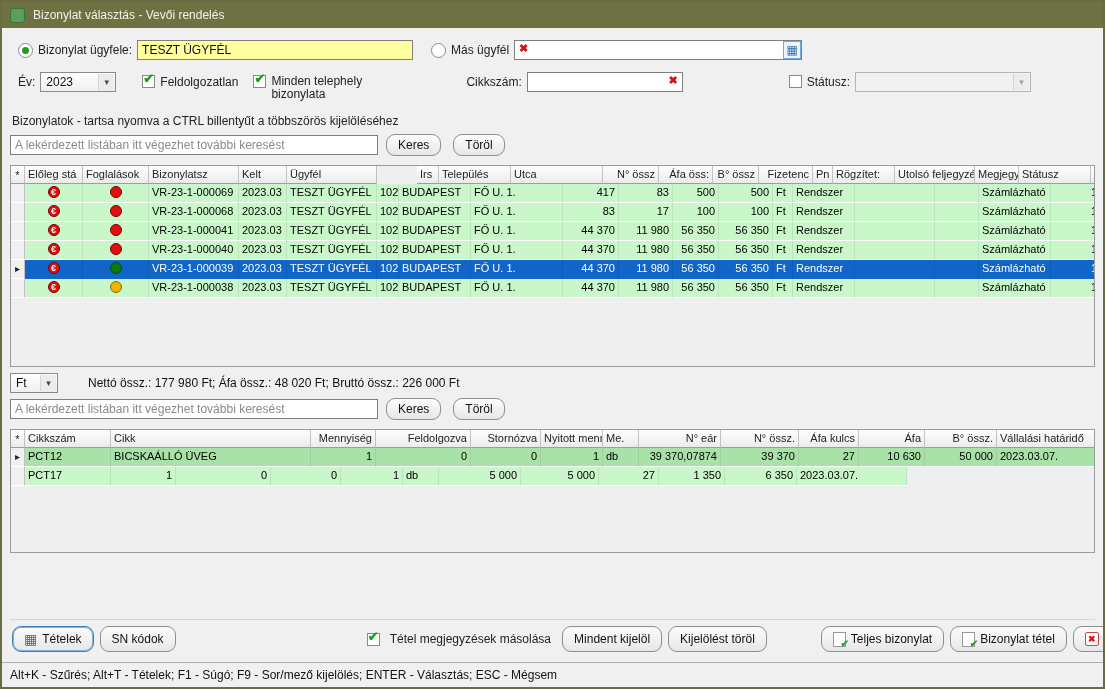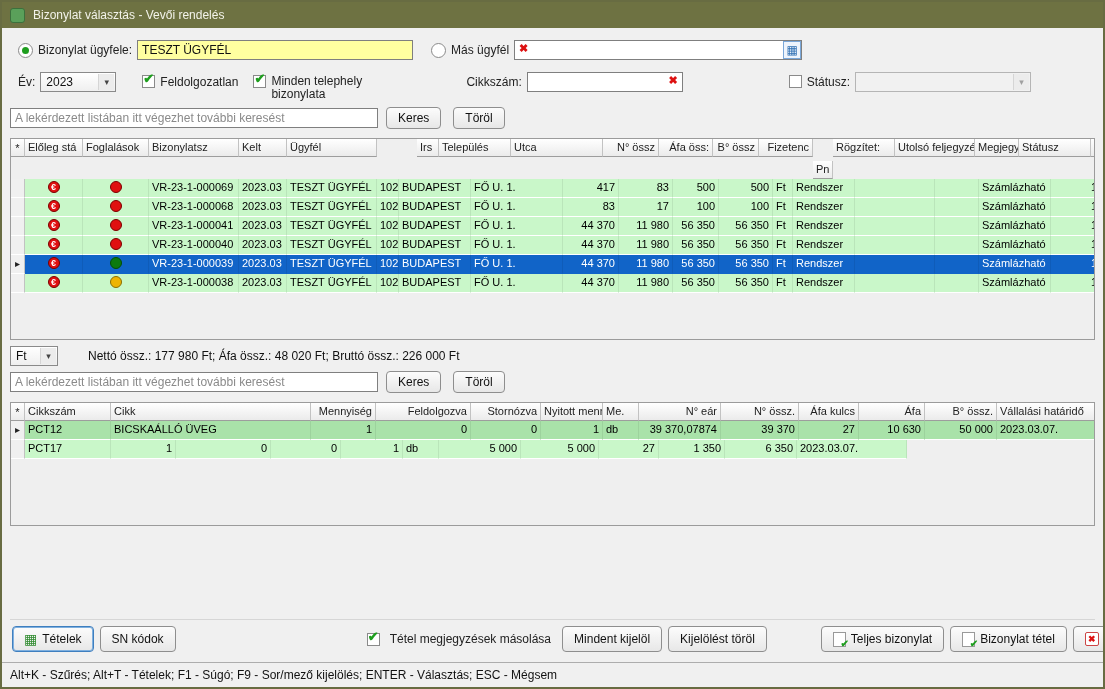--- a/index.html
+++ b/index.html
@@ -53,21 +53,21 @@
     display:flex;align-items:center;justify-content:center;border-left:1px solid #d5d5d5;background:#ececec;}
   .select.disabled{background:#f1f1f1;color:#999;border-color:#b5b5b5;}
   .select.disabled .select-arrow{color:#a0a0a0;}
 
   .section-title{font-size:12px;color:#222;margin:8px 0 5px 2px;flex:0 0 auto;white-space:nowrap;}
 
   .search-row{display:flex;align-items:center;gap:8px;height:24px;flex:0 0 auto;}
   .search-input{width:368px;}
 
   .btn{height:22px;box-sizing:border-box;padding:0 11px;background:linear-gradient(#fcfcfc,#e7e7e7);
-    border:1px solid #8e8e8e;border-radius:4px;font:12px "Liberation Sans",sans-serif;color:#111;
+    border:1px solid #8e8e8e;border-radius:9px;font:12px "Liberation Sans",sans-serif;color:#111;
     display:inline-flex;align-items:center;justify-content:center;gap:5px;white-space:nowrap;flex:0 0 auto;}
   .btn.big{height:26px;}
   .btn.focus{border-color:#3f7fbf;box-shadow:0 0 0 1px #7fb0df inset;}
 
   .grid{border:1px solid #9b9b9b;background:#efefef;overflow:hidden;flex:0 0 auto;}
   .doc-grid{height:200px;margin-bottom:4px;}
   .item-grid{height:122px;}
   .tr{display:flex;}
   .tc{box-sizing:border-box;flex:0 0 auto;font-size:11px;padding:1px 3px;line-height:15px;
     white-space:nowrap;overflow:hidden;height:19px;border-right:1px solid rgba(0,0,0,0.07);color:#000;}
@@ -160,20 +160,21 @@
         <span class="xmark right">✖</span>
       </span>
       <span class="checkbox" style="margin-left:106px"></span>
       <label class="lbl">Státusz:</label>
       <div class="select disabled" style="width:176px">
         <span></span>
         <span class="select-arrow">▾</span>
       </div>
     </div>
 
+    <div class="section-title">Bizonylatok - tartsa nyomva a CTRL billentyűt a többszörös kijelöléséhez</div>
 
     <div class="search-row">
       <input class="input search-input" placeholder="A lekérdezett listában itt végezhet további keresést" style="">
       <button class="btn">
           <span>Keres</span>
         </button>
       <button class="btn" style="margin-left:4px">
           <span>Töröl</span>
         </button>
     </div>
@@ -186,21 +187,21 @@
           <div class="tc" style="width: 90px;">Bizonylatsz</div>
           <div class="tc" style="width: 48px;">Kelt</div>
           <div class="tc" style="width: 90px;">Ügyfél</div>
           <div class="tc" style="width: 22px; margin-left: 40px;">Irs</div>
           <div class="tc" style="width: 72px;">Település</div>
           <div class="tc" style="width: 92px;">Utca</div>
           <div class="tc num" style="width: 56px;">N° össz</div>
           <div class="tc num" style="width: 54px;">Áfa öss:</div>
           <div class="tc num" style="width: 46px;">B° össz</div>
           <div class="tc num" style="width: 54px;">Fizetenc</div>
-          <div class="tc" style="width: 20px; margin-top: 22px;">Pn</div>
+          <div class="tc" style="width: 20px;">Pn</div>
           <div class="tc" style="width: 62px;">Rögzítet:</div>
           <div class="tc" style="width: 80px;">Utolsó feljegyzé</div>
           <div class="tc" style="width: 44px;">Megjegy</div>
           <div class="tc" style="width: 72px;">Státusz</div>
           <div class="tc num" style="width: 50px;">Árfolyam</div>
         </div>
         <div class="tr doc-row">
           <div class="tc marker" style="width: 14px;"></div>
           <div class="tc center" style="width: 58px;"><span class="circle euro">€</span></div>
           <div class="tc center" style="width: 66px;"><span class="circle red"></span></div>

